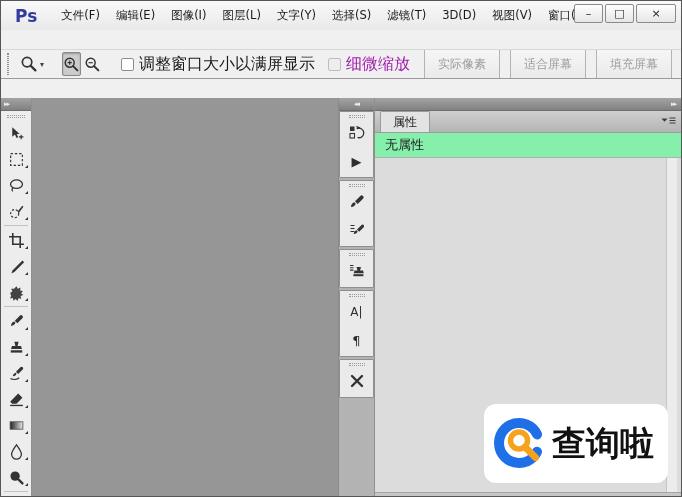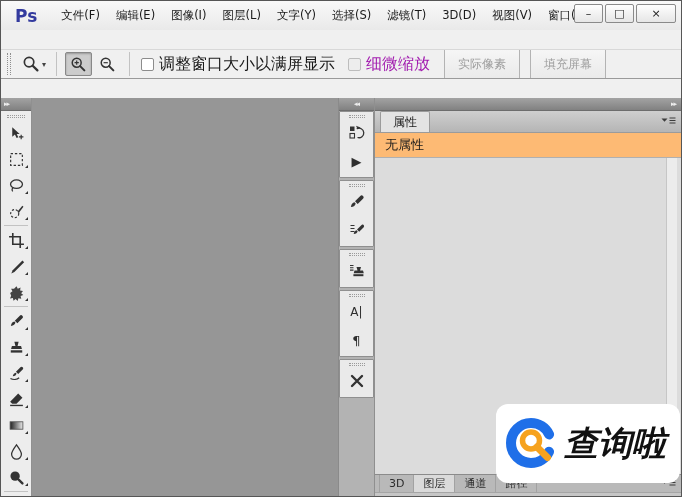--- a/index.html
+++ b/index.html
@@ -87,38 +87,38 @@
   .rightpanel .dark-head{display:flex;justify-content:flex-end;padding-right:5px;}
   .tabrow{
     height:22px;flex:0 0 22px;background:linear-gradient(#cfcfcf,#b5b5b5);
     border-bottom:1px solid #9b9b9b;display:flex;align-items:flex-end;position:relative;
   }
   .ptab{
     font-size:12px;background:#e3e3e3;border:1px solid #9b9b9b;border-bottom:none;
     padding:3px 12px 3px 12px;margin-left:5px;line-height:1.2;border-radius:2px 2px 0 0;
   }
   .panel-menu{position:absolute;right:5px;top:6px;}
-  .props-head{height:25px;flex:0 0 25px;background:#fdba74;border-bottom:1px solid #b0b0b0;
+  .props-head{height:25px;flex:0 0 25px;background:#86efac;border-bottom:1px solid #b0b0b0;
     font-size:13px;display:flex;align-items:center;padding-left:10px;}
   .props-body{flex:1;background:#dcdcdc;position:relative;min-height:0;}
   .scrolltrack{position:absolute;top:0;right:4px;width:11px;height:100%;background:#ececec;border-left:1px solid #c6c6c6;}
   .btabrow{
     height:18px;flex:0 0 18px;background:#b9b9b9;border-top:1px solid #8b8b8b;
     display:flex;align-items:stretch;position:relative;font-size:11px;
   }
   .btab{display:flex;align-items:center;padding:0 9px;border-right:1px solid #a2a2a2;color:#2c2c2c;}
   .btab.first{border-left:1px solid #a2a2a2;margin-left:4px;}
   .btab.active{background:#dadada;}
   .btab-menu{position:absolute;right:5px;top:4px;}
   .bottom-strip{height:4px;flex:0 0 4px;background:#c6c6c6;border-top:1px solid #a5a5a5;}
   
   .watermark{
-    position:absolute;right:1px;bottom:13px;width:184px;height:79px;
+    position:absolute;right:13px;bottom:13px;width:184px;height:79px;
     background:#ffffff;border-radius:12px;display:flex;align-items:center;
-    padding:6px 8px 6px 6px;z-index:5;font-style:italic;
+    padding:6px 8px 6px 6px;z-index:5;
   }
   .wm-text{display:flex;flex-direction:column;align-items:center;margin-left:2px;}
   .wm-title{font-size:34px;line-height:1.05;color:#111;font-family:"DejaVu Serif","Liberation Serif",serif;font-weight:600;white-space:nowrap;}
   .wm-domain{font-size:15px;color:#111;line-height:1;margin-top:1px;letter-spacing:.3px;}
   svg{display:block;}
 </style>
 </head>
 <body>
 
 <div class="window">
@@ -179,20 +179,21 @@
     <div class="chk-group">
       <span class="checkbox"></span>
       <span class="chk-label">调整窗口大小以满屏显示</span>
     </div>
     <div class="chk-group disabled">
       <span class="checkbox"></span>
       <span class="chk-label">细微缩放</span>
     </div>
 
     <button class="bar-btn">实际像素</button>
+    <button class="bar-btn">适合屏幕</button>
     <button class="bar-btn">填充屏幕</button>
   </div>
 
   <div class="main">
 
     <div class="toolbox">
       <div class="dark-head">▸▸</div>
       <div class="grip-h"></div>
       <div class="tools">
 
@@ -394,32 +395,20 @@
       </div>
 
       <div class="props-head">
         <span>无属性</span>
       </div>
 
       <div class="props-body">
         <div class="scrolltrack"></div>
       </div>
 
-      <div class="btabrow">
-        <span class="btab first">3D</span>
-        <span class="btab active">图层</span>
-        <span class="btab">通道</span>
-        <span class="btab">路径</span>
-        <span class="btab-menu">
-          <svg width="15" height="9" viewBox="0 0 15 9">
-              <path d="M0.5 1.5l3 3.2 3-3.2z" fill="#3c3c3c"></path>
-              <path d="M8.5 1h6M8.5 3.5h6M8.5 6h6" stroke="#3c3c3c" stroke-width="1.1"></path>
-            </svg>
-        </span>
-      </div>
       <div class="bottom-strip"></div>
     </div>
   </div>
 
   <div class="watermark">
     <span>
       <svg width="60" height="60" viewBox="0 0 60 60">
         <circle cx="29" cy="29" r="20" fill="none" stroke="#1f6fe8" stroke-width="10" stroke-dasharray="107 19" stroke-dashoffset="-9" stroke-linecap="round"></circle>
         <circle cx="29" cy="26.5" r="8.5" fill="none" stroke="#f6a21d" stroke-width="5.5"></circle>
         <path d="M35 33l10.5 10.5" stroke="#f6a21d" stroke-width="7" stroke-linecap="round"></path>

